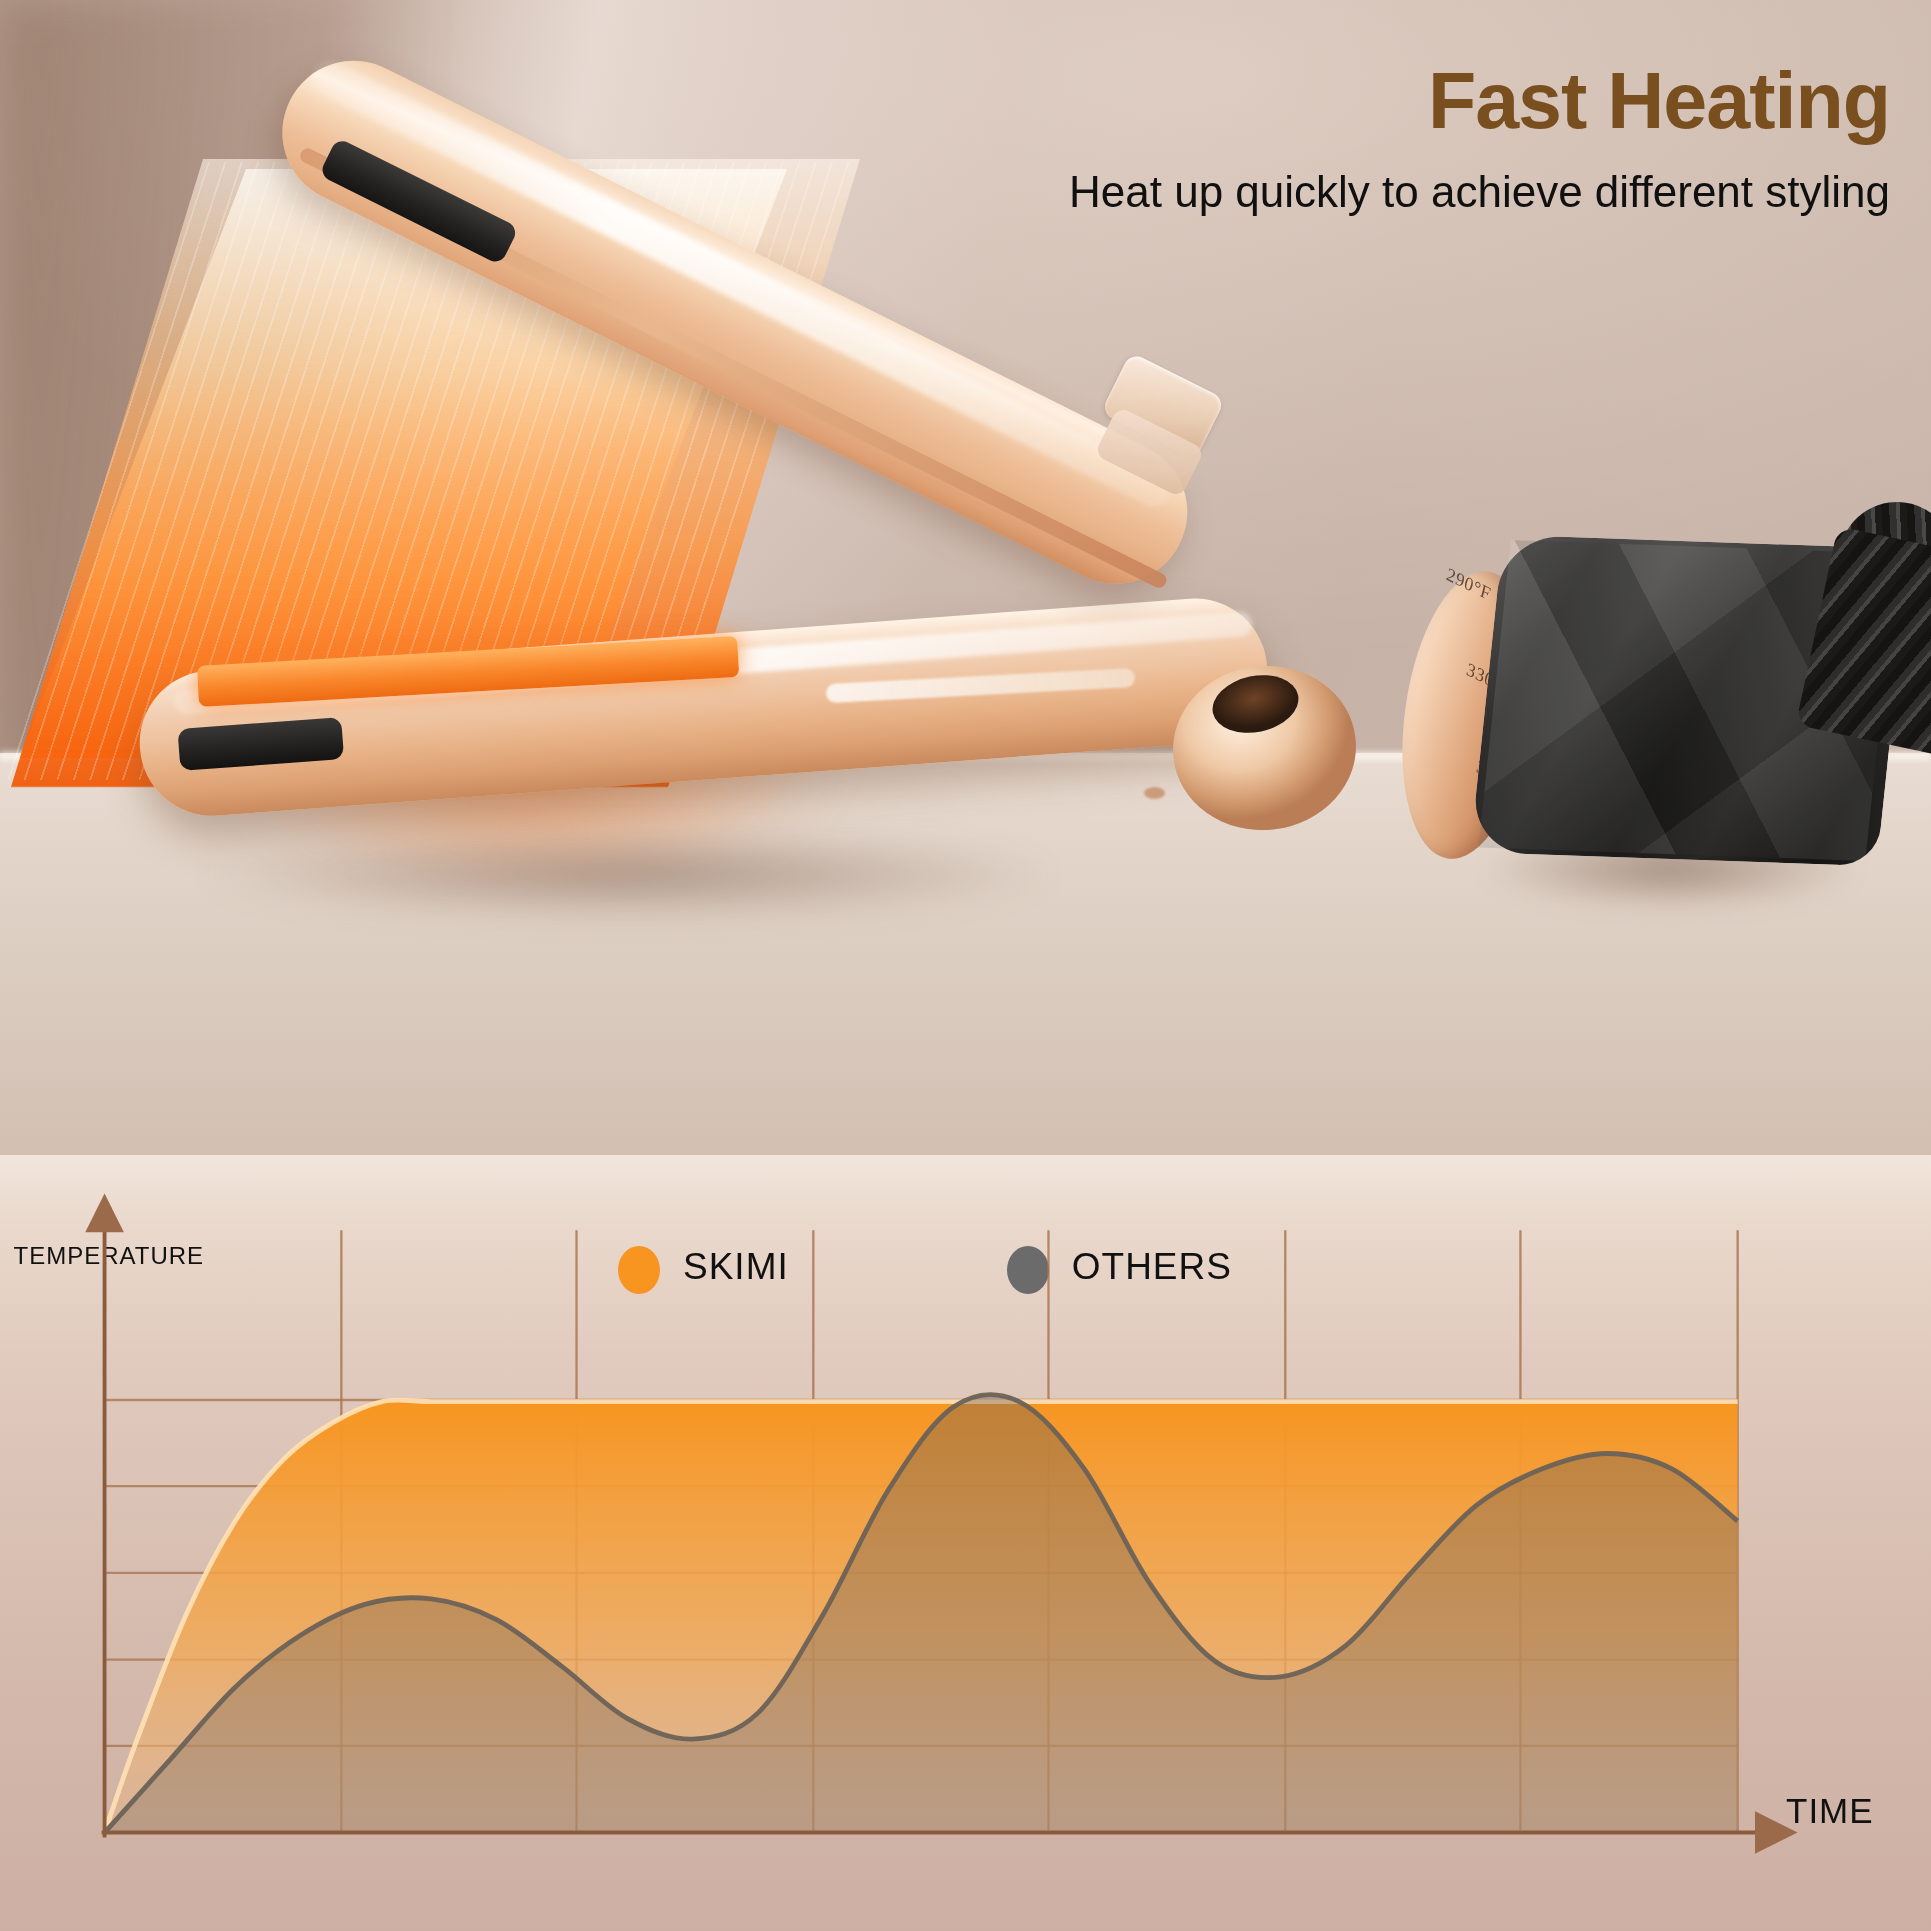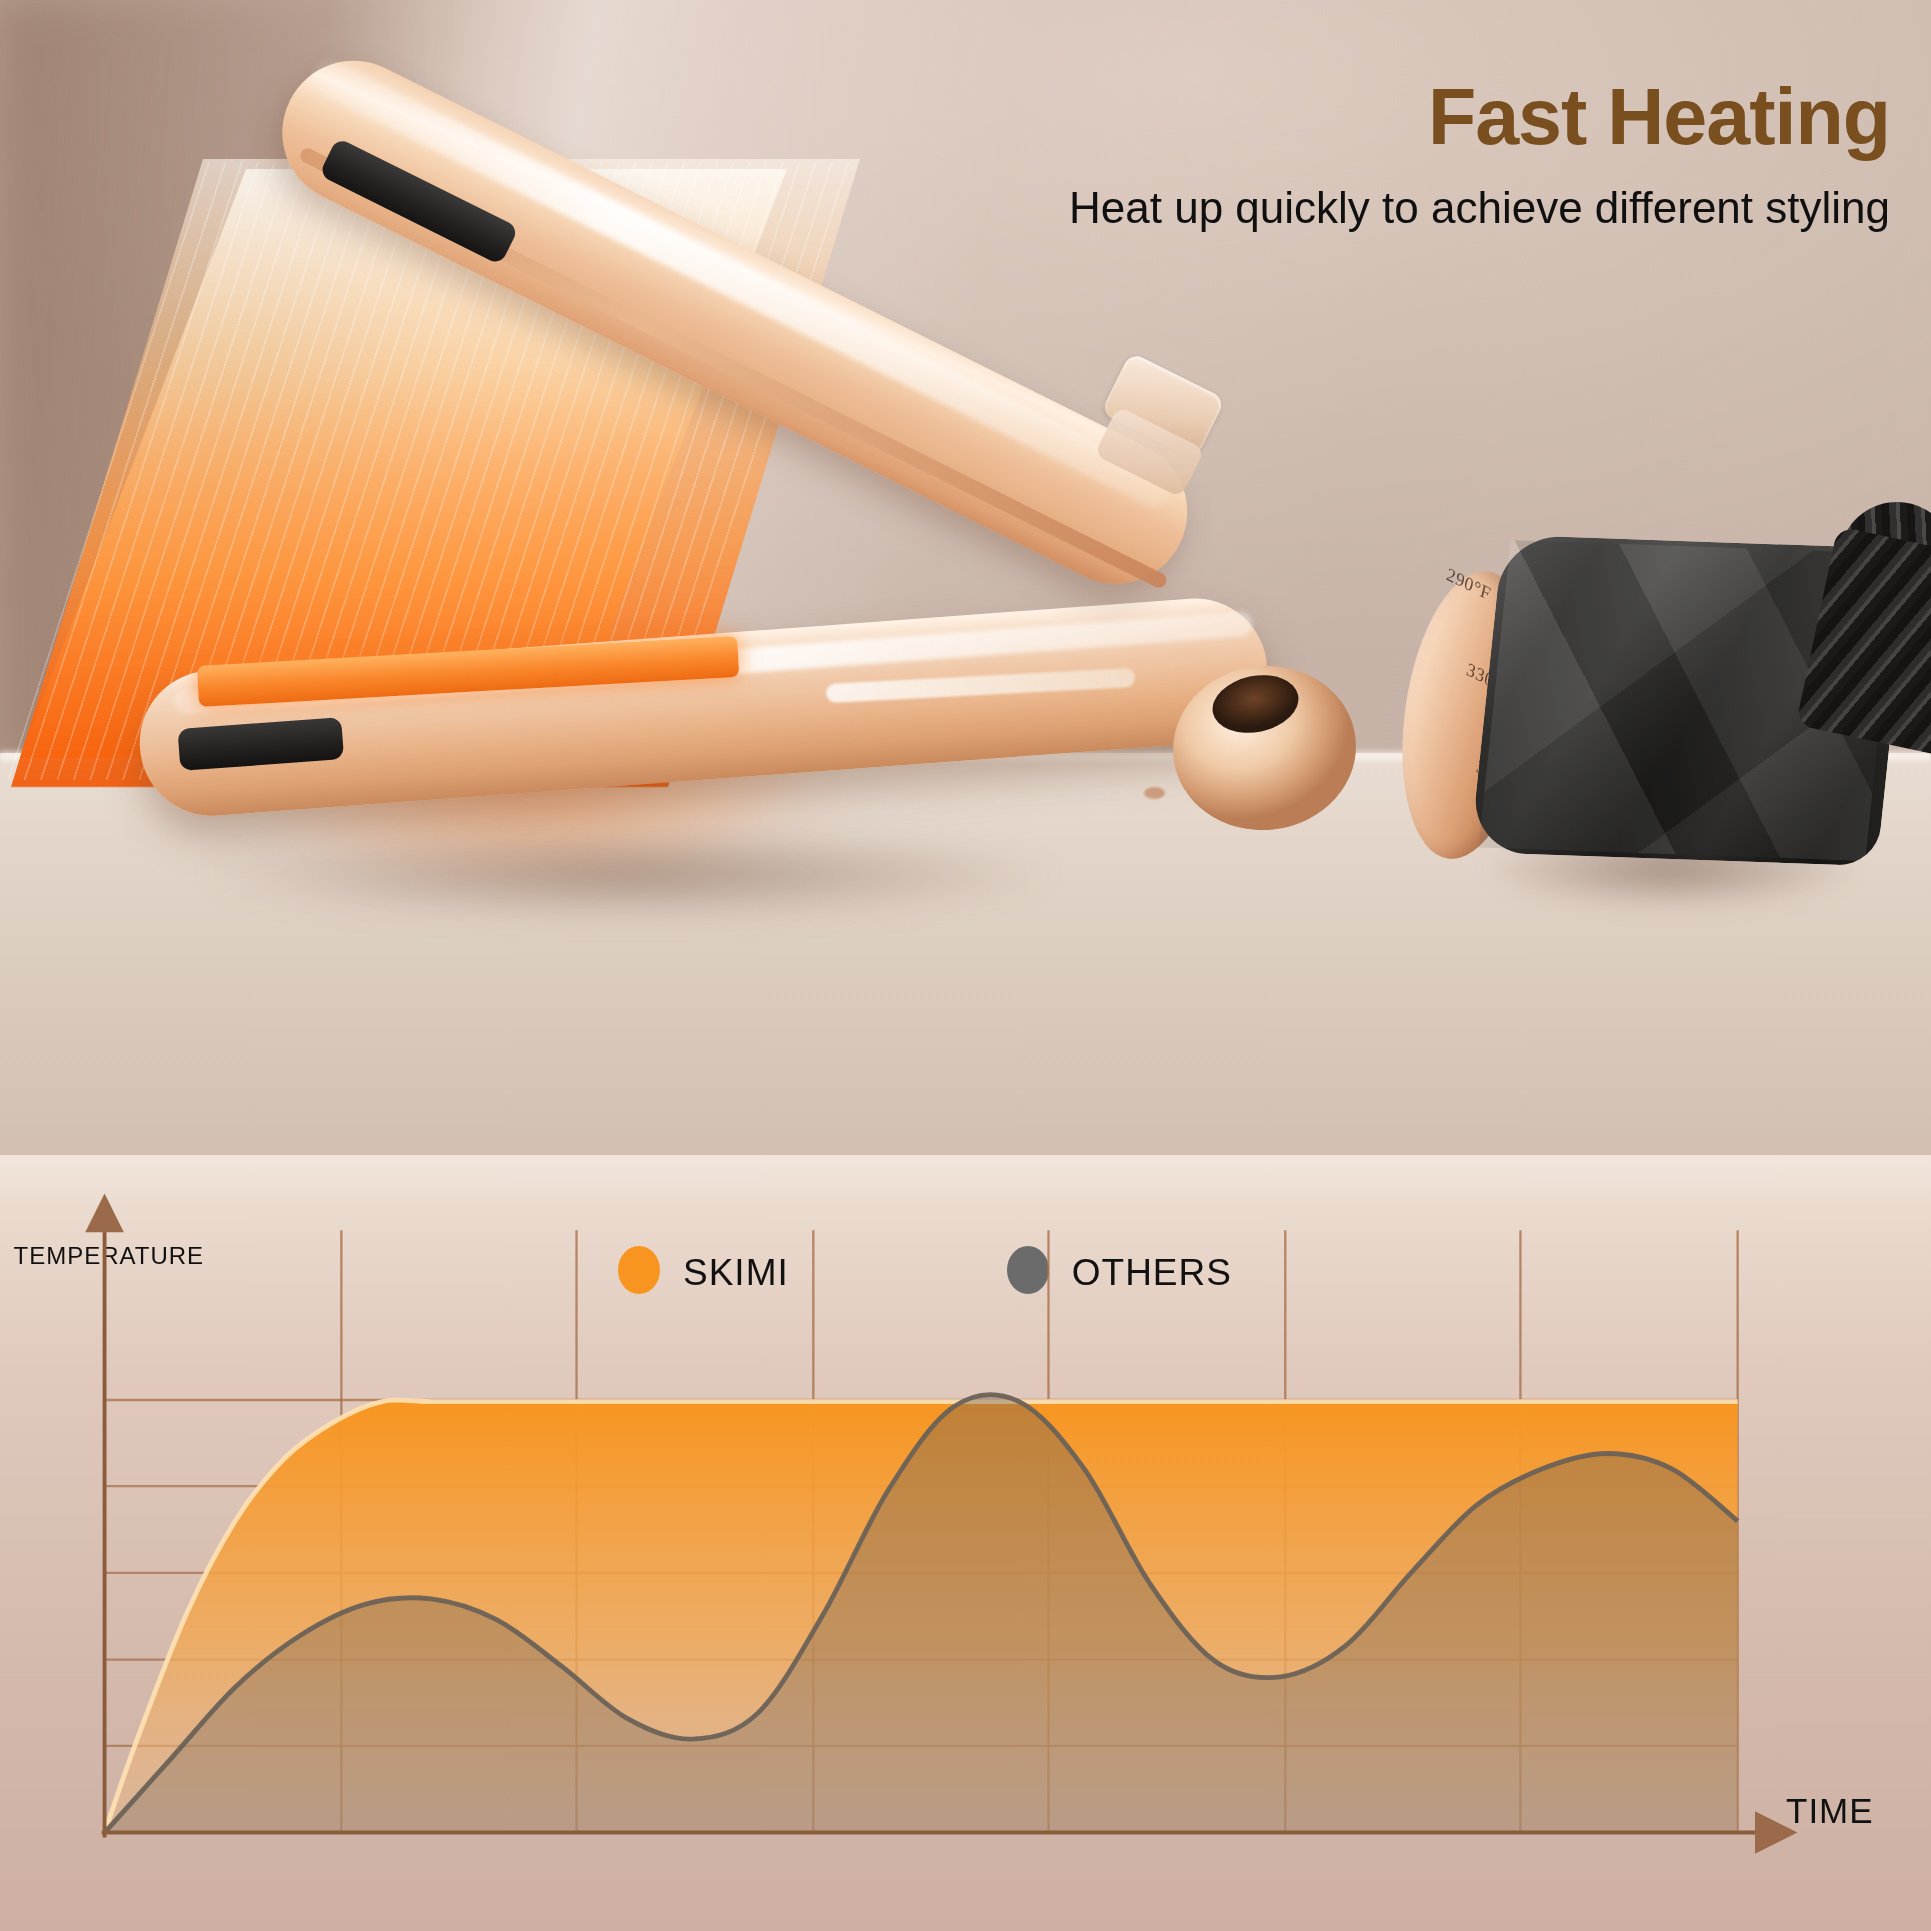--- a/index.html
+++ b/index.html
@@ -262,21 +262,20 @@
     filter:blur(15.4px);
   }
 
   
   #headline-block{
     position:absolute; right:41px; top:60px; width:966px; text-align:right;
   }
   #headline{
     color:#7a4f20; font-size:79px; font-weight:bold; line-height:1.05;
     letter-spacing:-1px;
-    margin-top:16px;
   }
   #subheadline{
     color:#101010; font-size:44px; line-height:1.28; margin-top:21px;
     font-weight:300;
   }
 
   
   #chart-panel{
     position:absolute; left:0; top:1155px; width:1931px; height:776px;
     background:linear-gradient(180deg,
@@ -287,21 +286,21 @@
     position:absolute; left:13.5px; top:1242px;
     font-size:24px; color:#111; letter-spacing:1px;
   }
   #axis-x-label{
     position:absolute; left:1786px; top:1791px;
     font-size:35px; color:#111; letter-spacing:1px;
   }
   #legend{
     position:absolute; left:618px; top:1246px; display:flex; gap:218px; align-items:center;
   }
-  .legend-item{ display:flex; align-items:flex-end; gap:23px; }
+  .legend-item{ display:flex; align-items:flex-start; gap:23px; }
   .legend-dot{ width:42px; height:48px; border-radius:50%; display:block; }
   .legend-text{ font-size:37px; color:#111; letter-spacing:1px; }
 
   #chart-svg{ position:absolute; left:0; top:1155px; }
 </style>
 </head>
 <body>
 
 <div id="photo-scene">
   <div id="wall"></div>

